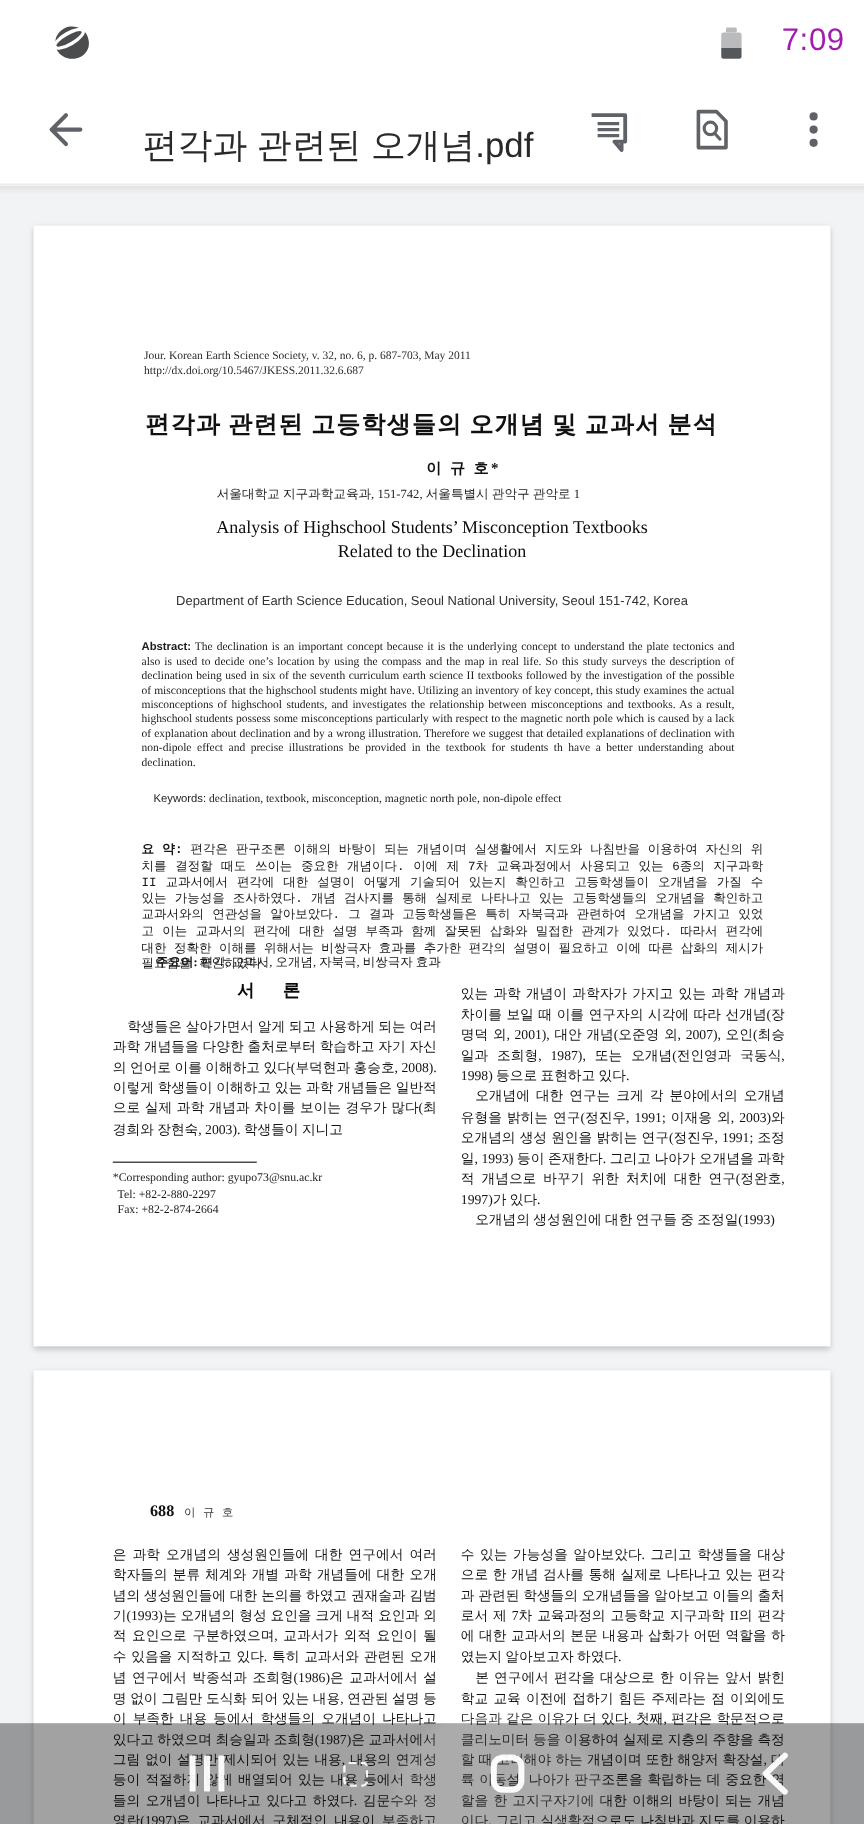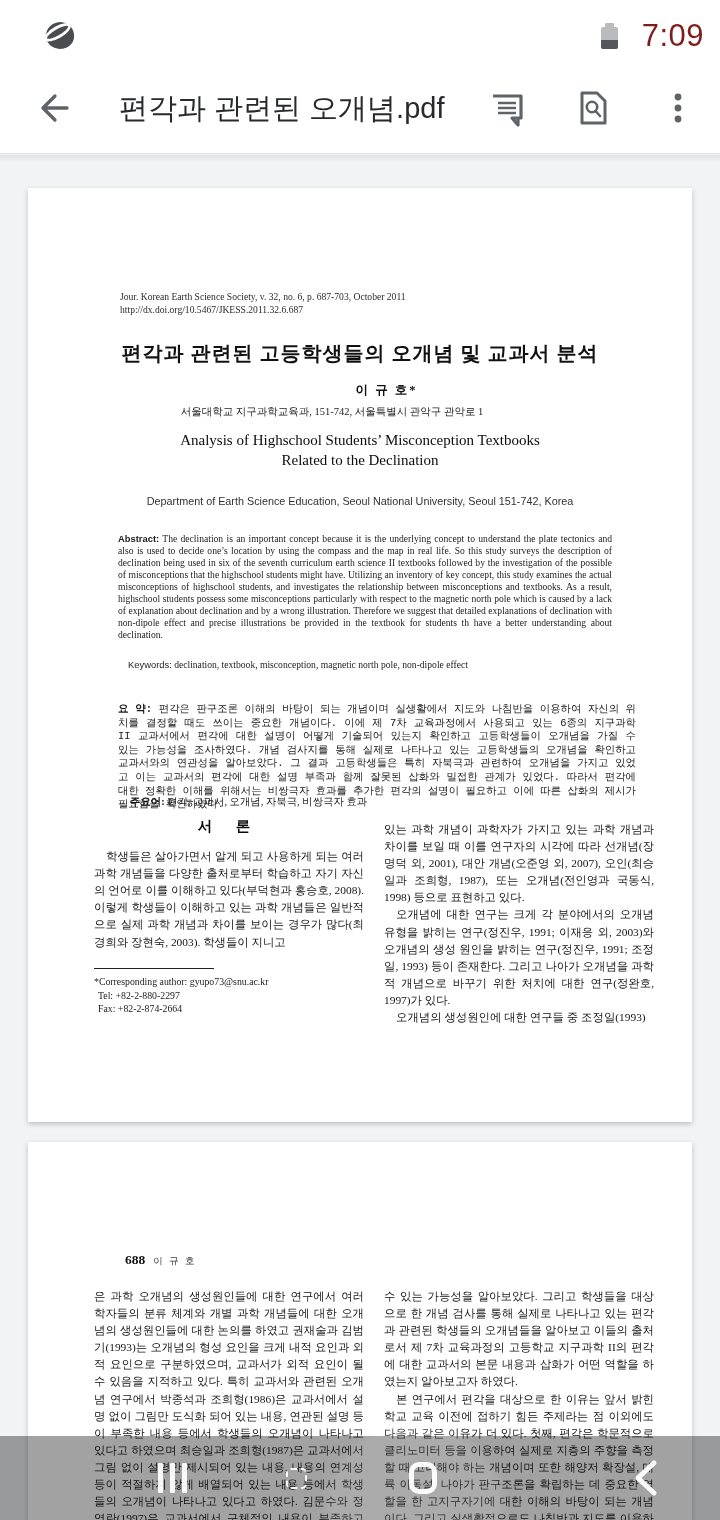--- a/index.html
+++ b/index.html
@@ -12,26 +12,26 @@
   .header-shadow { position:absolute; left:0; top:155px; width:720px; height:7px; background:linear-gradient(rgba(0,0,0,0.07), rgba(0,0,0,0)); z-index:5; }
 
   
   .statusbar { position:absolute; left:0; top:0; width:720px; height:64px; }
   .planet { position:absolute; left:46px; top:22px; width:28px; height:27px; background:#4a4c4e; border-radius:50% 50% 46% 50%; transform:rotate(-8deg); }
   .planet .ring { position:absolute; left:-3px; top:4px; width:30px; height:12px; border:3px solid #ffffff; border-radius:50%; transform:rotate(-22deg); }
   .battery { position:absolute; left:601px; top:23px; width:17px; height:26px; }
   .battery .nub { position:absolute; left:4px; top:0; width:9px; height:4px; background:#b9bbbd; border-radius:1px; }
   .battery .bod { position:absolute; left:0; top:4px; width:17px; height:22px; background:#b9bbbd; border-radius:2px; overflow:hidden; }
   .battery .lvl { position:absolute; left:0; bottom:0; width:17px; height:9px; background:#55585a; }
-  .clock { position:absolute; right:16px; top:18px; font-size:31px; color:#7f1d1d; letter-spacing:0.5px;text-align:center; }
+  .clock { position:absolute; right:16px; top:18px; font-size:26px; color:#a21caf; letter-spacing:0.5px;text-align:center; }
 
   
   .toolbar { position:absolute; left:0; top:64px; width:720px; height:88px; }
   .tb-icon { position:absolute; top:0; height:88px; display:flex; align-items:center; justify-content:center; }
-  .doc-title { position:absolute; left:119px; top:0; height:88px; line-height:88px; font-size:29px; color:#27292b; white-space:nowrap; max-width:360px; overflow:hidden; }
+  .doc-title { position:absolute; left:119px; top:14px; height:88px; line-height:88px; font-size:29px; color:#27292b; white-space:nowrap; max-width:360px; overflow:hidden; }
 
   
   .viewport { position:absolute; left:0; top:162px; width:720px; height:1358px; }
   .page { position:absolute; background:#ffffff; box-shadow:0 2px 5px rgba(0,0,0,0.22); }
   .page1 { left:28px; top:26px; width:664px; height:934px; }
   .page2 { left:28px; top:980px; width:664px; height:940px; }
   .jref { position:absolute; left:92px; top:102px; font-family:"Liberation Serif", serif; font-size:9.6px; line-height:13px; color:#2b2b2b; }
   .ktitle { position:absolute; left:0; top:152px; width:664px; text-align:center; font-family:"Liberation Serif", serif; font-size:20px; font-weight:bold; color:#111; letter-spacing:1px; }
   .kauthor { position:absolute; left:0; top:194px; width:717px; text-align:center; font-family:"Liberation Serif", serif; font-size:12.5px; font-weight:bold; color:#111; letter-spacing:2px; }
   .kaffil { position:absolute; left:0; top:217px; width:608px; text-align:center; font-family:"Liberation Serif", serif; font-size:10.5px; color:#222; }
@@ -115,21 +115,21 @@
         </svg>
       </div>
     </div>
   </div>
   <div class="header-shadow"></div>
 
   <div class="viewport">
 
     <div class="page page1">
       <div class="jref">
-        <div>Jour. Korean Earth Science Society, v. 32, no. 6, p. 687-703, October 2011</div>
+        <div>Jour. Korean Earth Science Society, v. 32, no. 6, p. 687-703, May 2011</div>
         <div>http://dx.doi.org/10.5467/JKESS.2011.32.6.687</div>
       </div>
       <div class="ktitle">편각과 관련된 고등학생들의 오개념 및 교과서 분석</div>
       <div class="kauthor">이 규 호*</div>
       <div class="kaffil">서울대학교 지구과학교육과, 151-742, 서울특별시 관악구 관악로 1</div>
       <div class="etitle">
         <div>Analysis of Highschool Students’ Misconception Textbooks</div>
         <div>Related to the Declination</div>
       </div>
       <div class="eaffil">Department of Earth Science Education, Seoul National University, Seoul 151-742, Korea</div>

